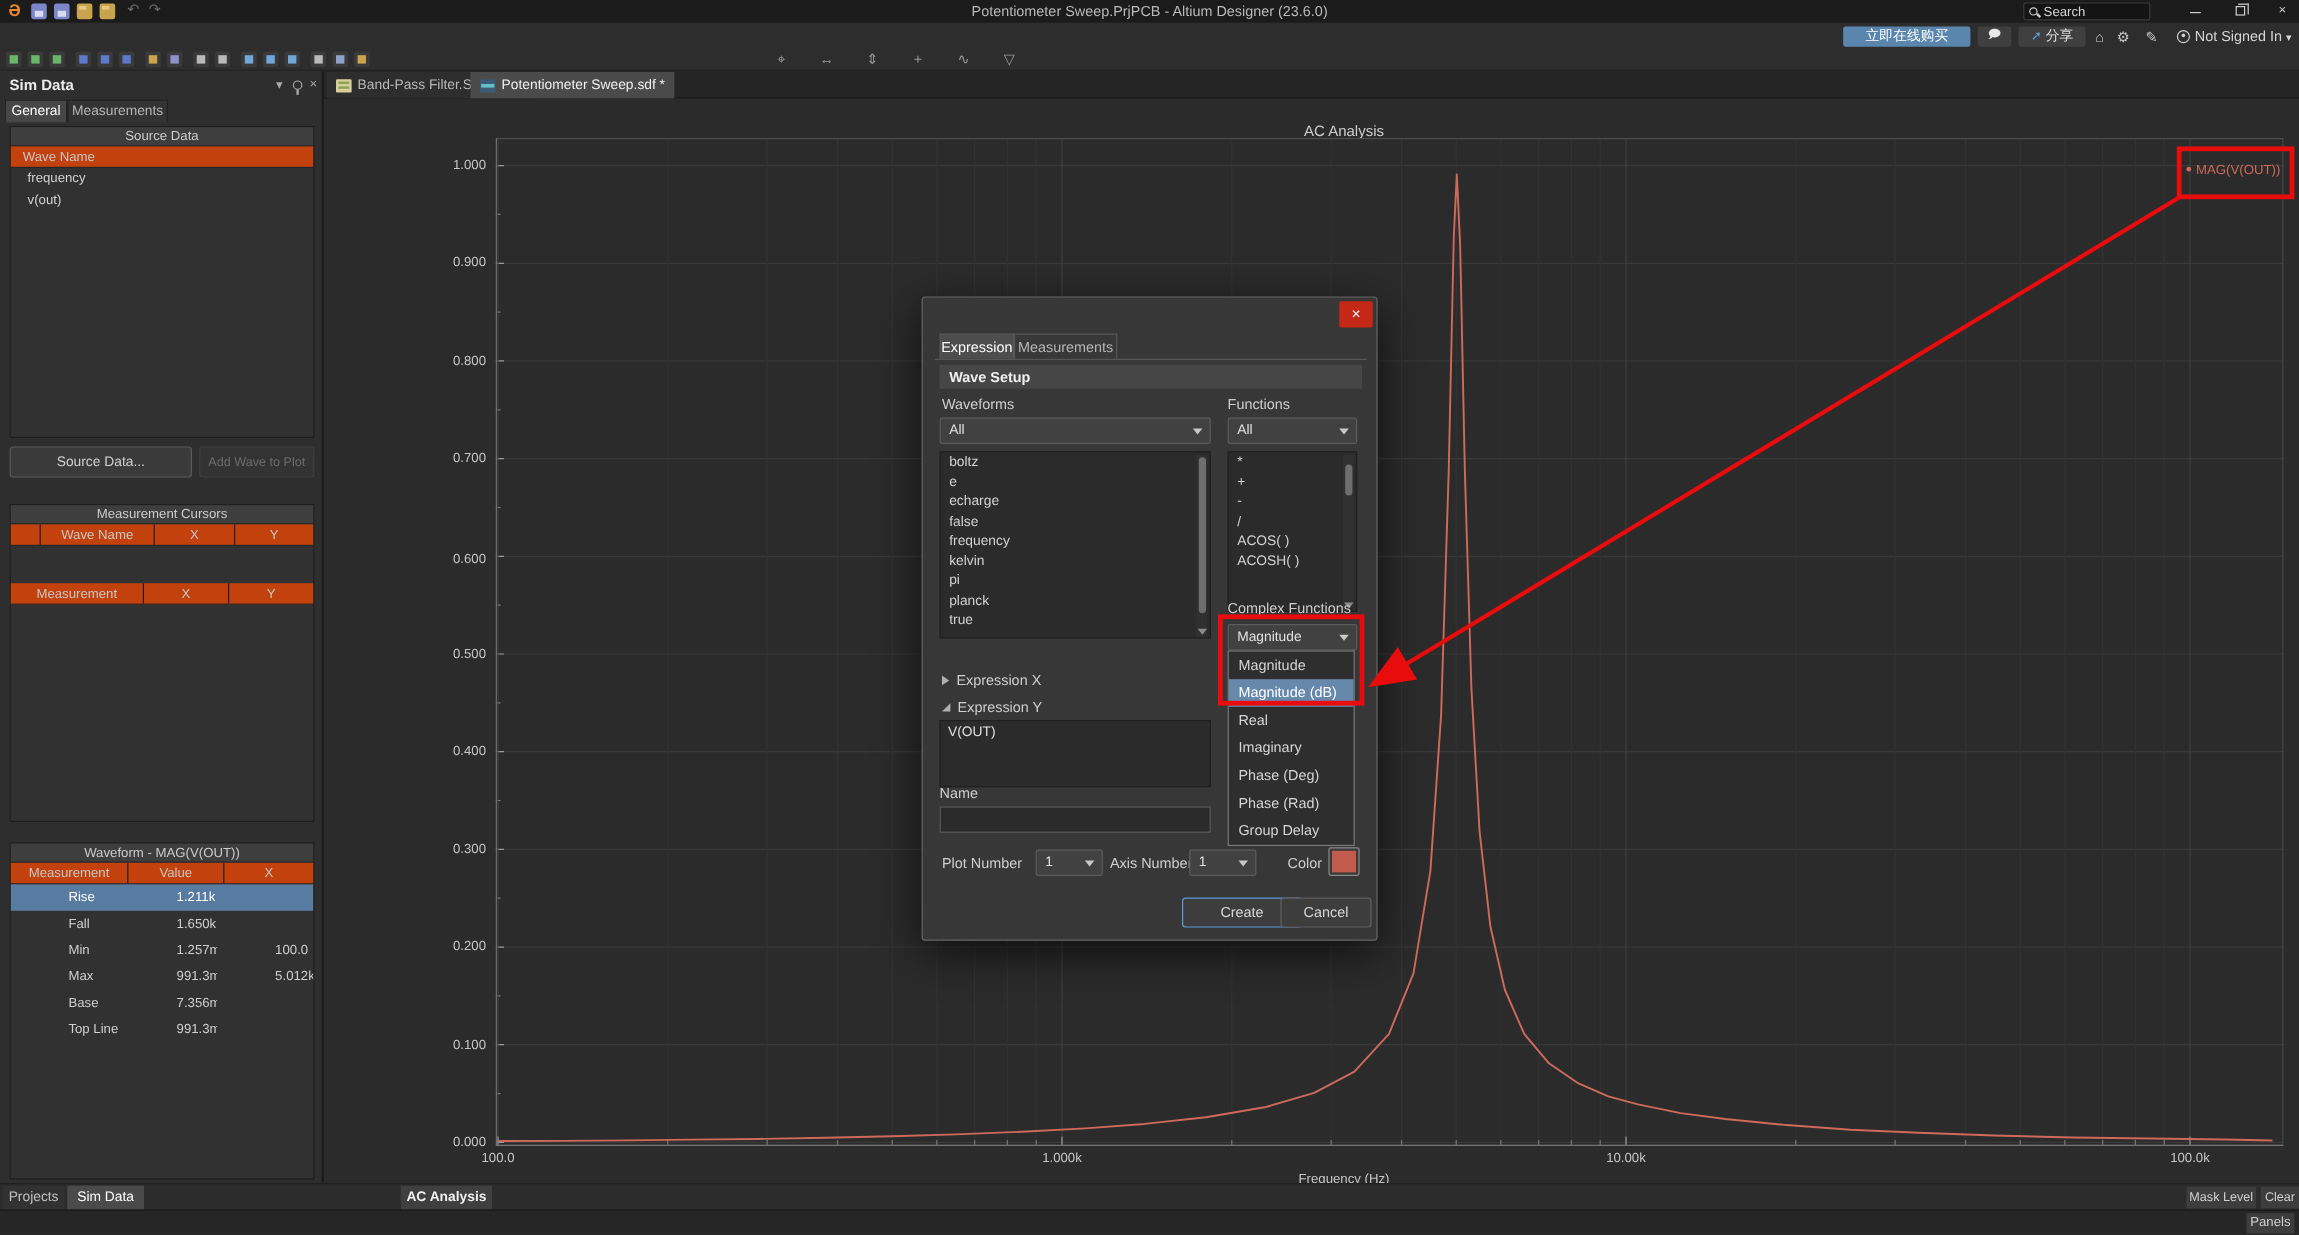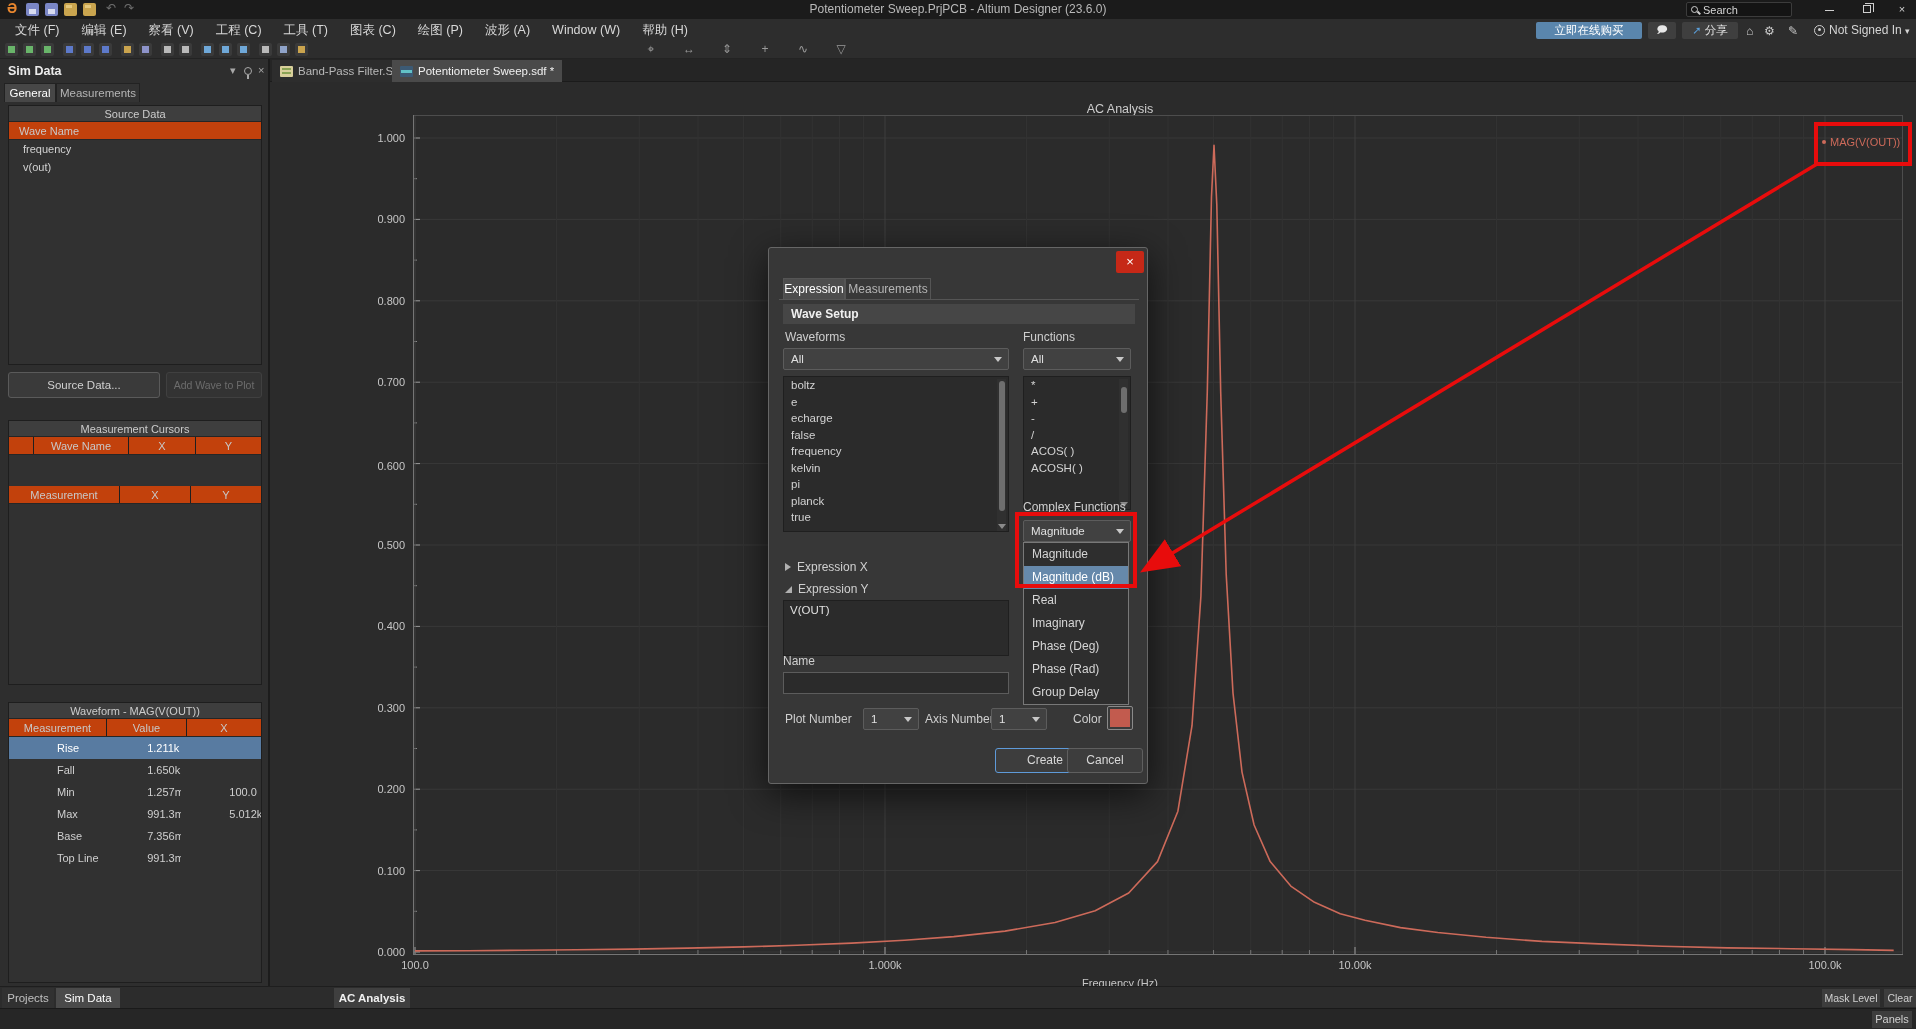--- a/index.html
+++ b/index.html
@@ -146,32 +146,20 @@
     <div class="abs winbtn" style="left:1815px">
         <span class="minbar"></span>
       </div>
     <div class="abs winbtn" style="left:1852px">
         <span class="restbox"></span>
       </div>
     <div class="abs winbtn" style="left:1889px;width:26px">×</div>
   </div>
 
   <div class="abs menubar">
-    <div class="menu-items">
-      <span class="menu-item">文件 (F)</span>
-      <span class="menu-item">编辑 (E)</span>
-      <span class="menu-item">察看 (V)</span>
-      <span class="menu-item">工程 (C)</span>
-      <span class="menu-item">工具 (T)</span>
-      <span class="menu-item">图表 (C)</span>
-      <span class="menu-item">绘图 (P)</span>
-      <span class="menu-item">波形 (A)</span>
-      <span class="menu-item">Window (W)</span>
-      <span class="menu-item">帮助 (H)</span>
-    </div>
     <div class="abs buy-btn">立即在线购买</div>
     <div class="abs mb-sq" style="left:1648px;width:28px;text-align:center;line-height:16px;color:#e8e8e8;font-size:10px">🗩</div>
     <div class="abs mb-sq" style="left:1682px;width:56px;text-align:center;line-height:16px;color:#e2e2e2;font-size:11.5px"><span class="share-arrow">➚</span> <span>分享</span></div>
     <span class="abs mb-ico" style="left:1746px">⌂</span>
     <span class="abs mb-ico" style="left:1764px">⚙</span>
     <span class="abs mb-ico" style="left:1788px">✎</span>
     <div class="abs signin"><span class="person"></span><span>Not Signed In</span> <span style="font-size:9px">▾</span></div>
   </div>
 
   <div class="abs toolbar">
@@ -522,21 +510,21 @@
     </div>
     <div class="abs dlg-label" style="left:156px;top:464px">Axis Number</div>
     <div class="abs dd" style="left:222px;top:460px;width:56px;height:22px">
       <span>1</span><span class="car"></span>
     </div>
     <div class="abs dlg-label" style="left:304px;top:464px">Color</div>
     <div class="abs swatch" style="left:338px;top:458px;width:26px;height:24px">
         <i></i>
       </div>
 
-    <div class="abs dbtn focus" style="left:226px;top:500px;width:100px">Create</div>
+    <div class="abs dbtn focus" style="left:216px;top:500px;width:100px">Create</div>
     <div class="abs dbtn" style="left:298px;top:500px;width:76px">Cancel</div>
   </div>
 
   <svg id="arrow-svg" width="1916" height="1029">
     <defs>
       <marker id="ah" markerWidth="11" markerHeight="9" refX="9" refY="4.5" orient="auto">
         <polygon points="0 0, 11 4.5, 0 9" fill="#e80c0c"></polygon>
       </marker>
     </defs>
     <line x1="1817" y1="164" x2="1146" y2="569" stroke="#e80c0c" stroke-width="3.5" marker-end="url(#ah)"></line>

